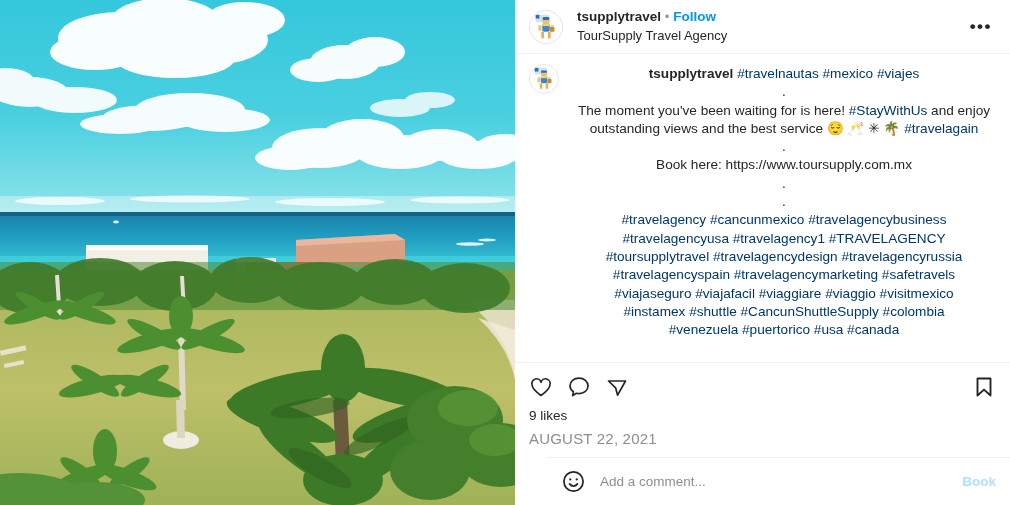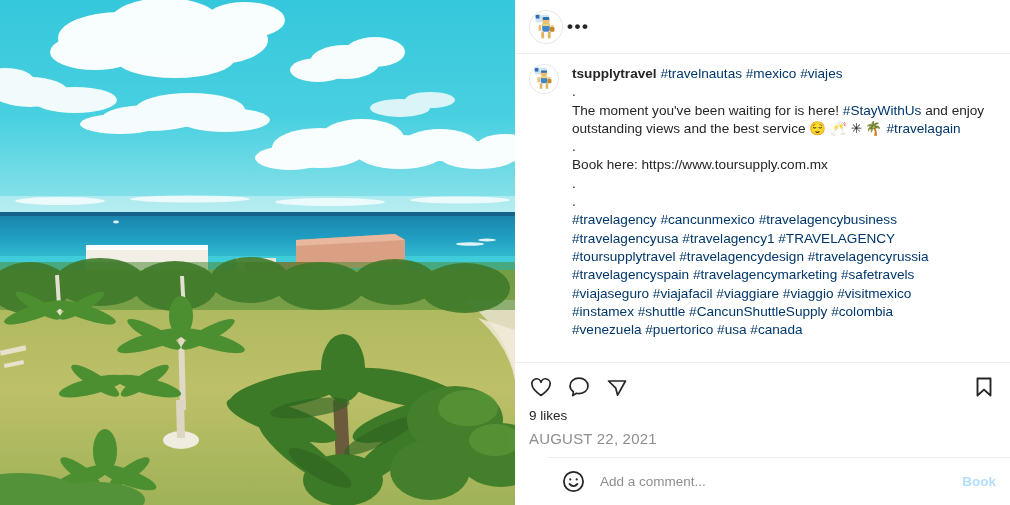--- a/index.html
+++ b/index.html
@@ -48,21 +48,21 @@
   .more-btn {
     flex: 0 0 auto; color: #262626; font-size: 17px;
     letter-spacing: 1.5px; cursor: pointer; padding: 0 4px;
     line-height: 1; font-weight: bold;
   }
 
   
   .caption-area {
     flex: 1 1 auto; overflow: hidden; padding: 10px 14px 6px 14px;
   }
-  .caption-row { display: flex; }
+  .caption-row { display: flex; text-align: center; }
   .caption-avatar {
     width: 30px; height: 30px; border-radius: 50%;
     flex: 0 0 30px; overflow: hidden; border: 1px solid #e4e4e4;
     margin-right: 13px; background: #fff;
   }
   .caption-avatar svg { display: block; width: 100%; height: 100%; }
   .caption-body {
     font-size: 13.6px; line-height: 18.3px; color: #262626;
     word-wrap: break-word; flex: 1 1 auto; padding-top: 1px;
   }
@@ -303,20 +303,24 @@
           <ellipse cx="17" cy="10" rx="4" ry="3.4" fill="#f0c070"></ellipse>
           <rect x="13.5" y="6.5" width="7" height="3" rx="1" fill="#2f6fb5"></rect>
           <rect x="13" y="13" width="8" height="9" rx="2" fill="#3f86c9"></rect>
           <rect x="13" y="13" width="8" height="3" fill="#f2d07a"></rect>
           <rect x="12" y="22" width="3" height="7" fill="#e0b45e"></rect>
           <rect x="19" y="22" width="3" height="7" fill="#e0b45e"></rect>
           <rect x="9" y="15" width="3" height="6" fill="#f0c070"></rect>
           <rect x="22" y="15" width="3" height="6" fill="#f0c070"></rect>
           <rect x="21" y="17" width="5" height="5" rx="1" fill="#c98a2e"></rect>
         </svg>
+      </div>
+      <div class="header-text">
+        <div class="header-line1"><span class="username">tsupplytravel</span><span class="dot-sep">•</span><span class="follow">Follow</span></div>
+        <div class="header-line2">TourSupply Travel Agency</div>
       </div>
       <div class="more-btn">•••</div>
     </div>
 
     <div class="caption-area">
       <div class="caption-row">
         <div class="caption-avatar">
           <svg viewBox="0 0 30 30">
             <circle cx="15" cy="15" r="15" fill="#ffffff"></circle>
             <rect x="5" y="3" width="13" height="7" fill="#cfe4f5"></rect>

